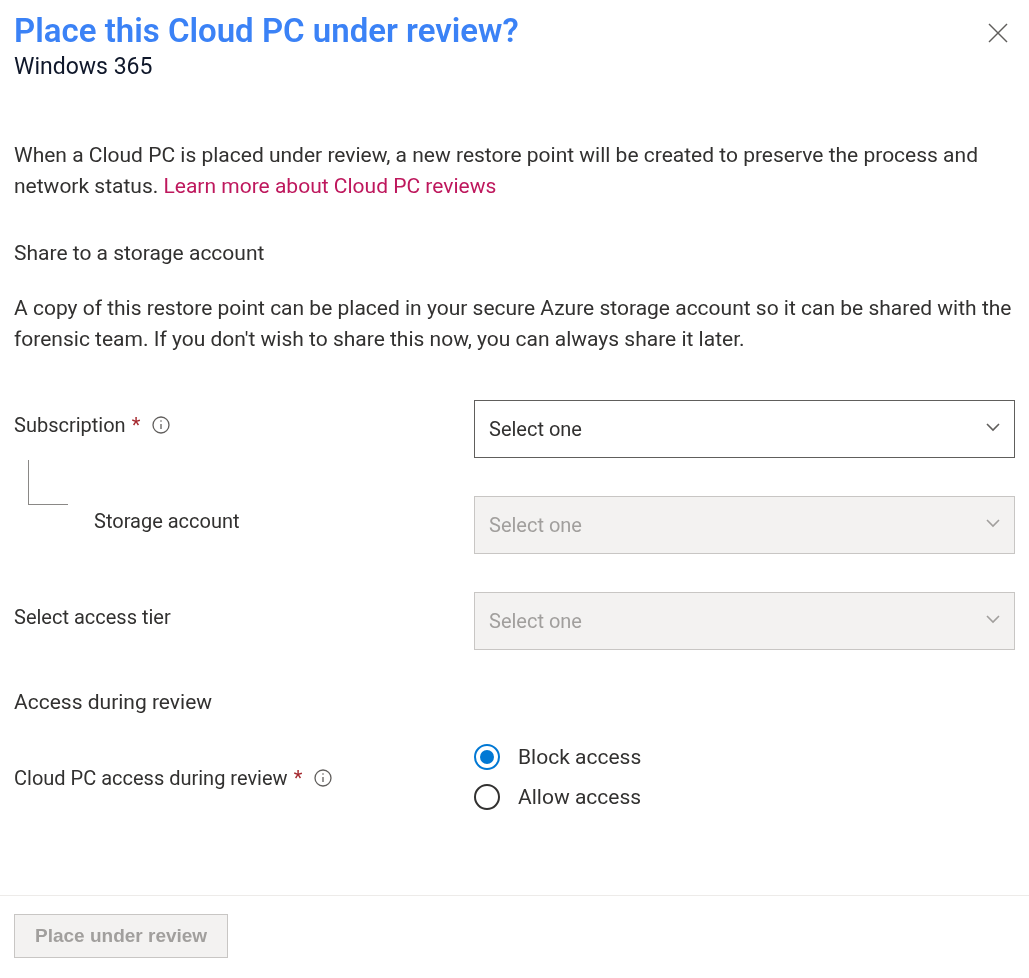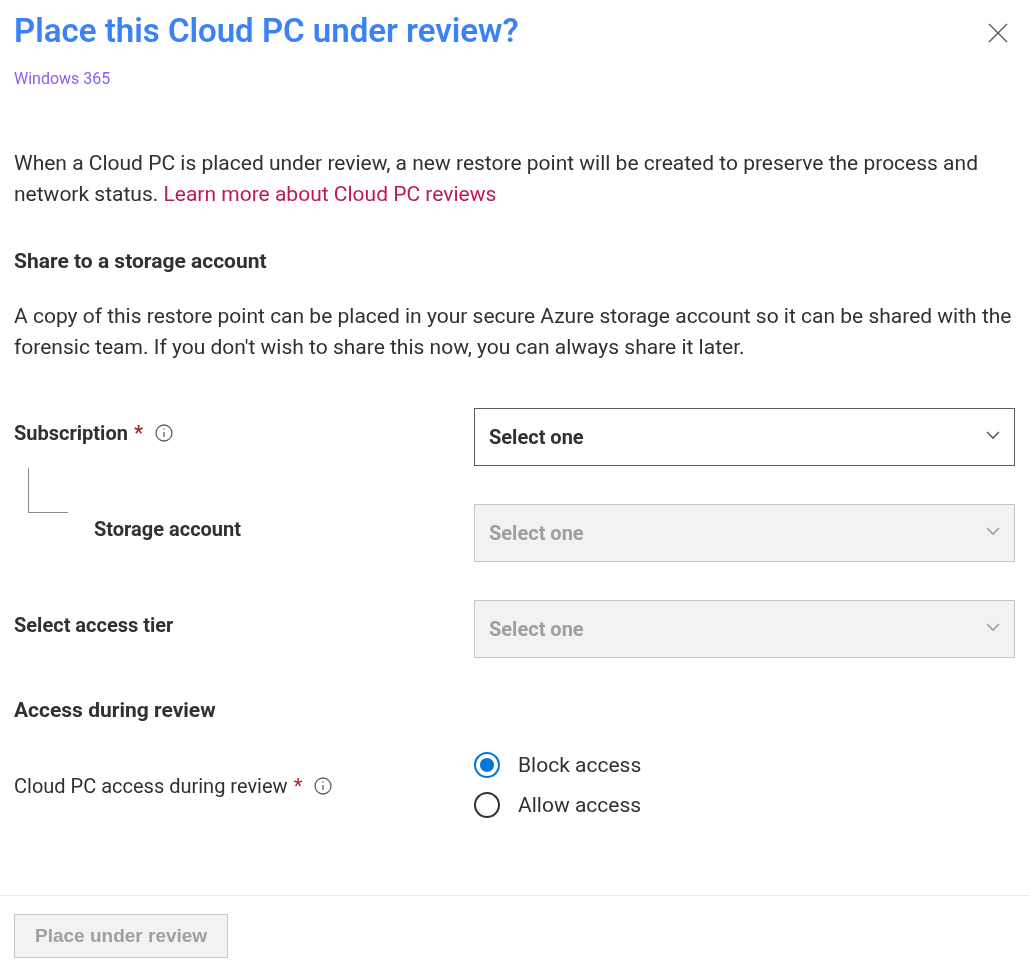--- a/index.html
+++ b/index.html
@@ -24,23 +24,23 @@
     justify-content: space-between;
   }
   .title {
     font-size: 33px;
     font-weight: 600;
     color: #3b82f6;
     margin: 0;
     line-height: 1.25;
   }
   .subtitle {
-    font-size: 16px;
-    color: #8b5cf6;
-    margin-top: 18px;
+    font-size: 23px;
+    color: #0f172a;
+    margin-top: 2px;
   }
   .close-btn {
     background: none;
     border: none;
     padding: 6px;
     margin-top: 6px;
     cursor: pointer;
     color: #605e5c;
   }
   .close-btn svg { display: block; }
@@ -49,37 +49,36 @@
     line-height: 1.45;
     color: #323130;
     margin-top: 60px;
   }
   .blurb a {
     color: #be185d;
     text-decoration: none;
   }
   .section-h {
     font-size: 21px;
-    font-weight: 700;
+    font-weight: 400;
     margin-top: 40px;
     margin-bottom: 0;
   }
   .section-desc {
     font-size: 21px;
     line-height: 1.45;
     margin-top: 28px;
   }
   .form-area { margin-top: 38px; }
   .field-row {
     display: flex;
     align-items: center;
     min-height: 44px;
     margin-bottom: 30px;
     position: relative;
-    font-weight: bold;
   }
   .field-label-col {
     width: 460px;
     display: flex;
     align-items: center;
     font-size: 20px;
     color: #323130;
   }
   .field-label-col.indent {
     padding-left: 80px;

